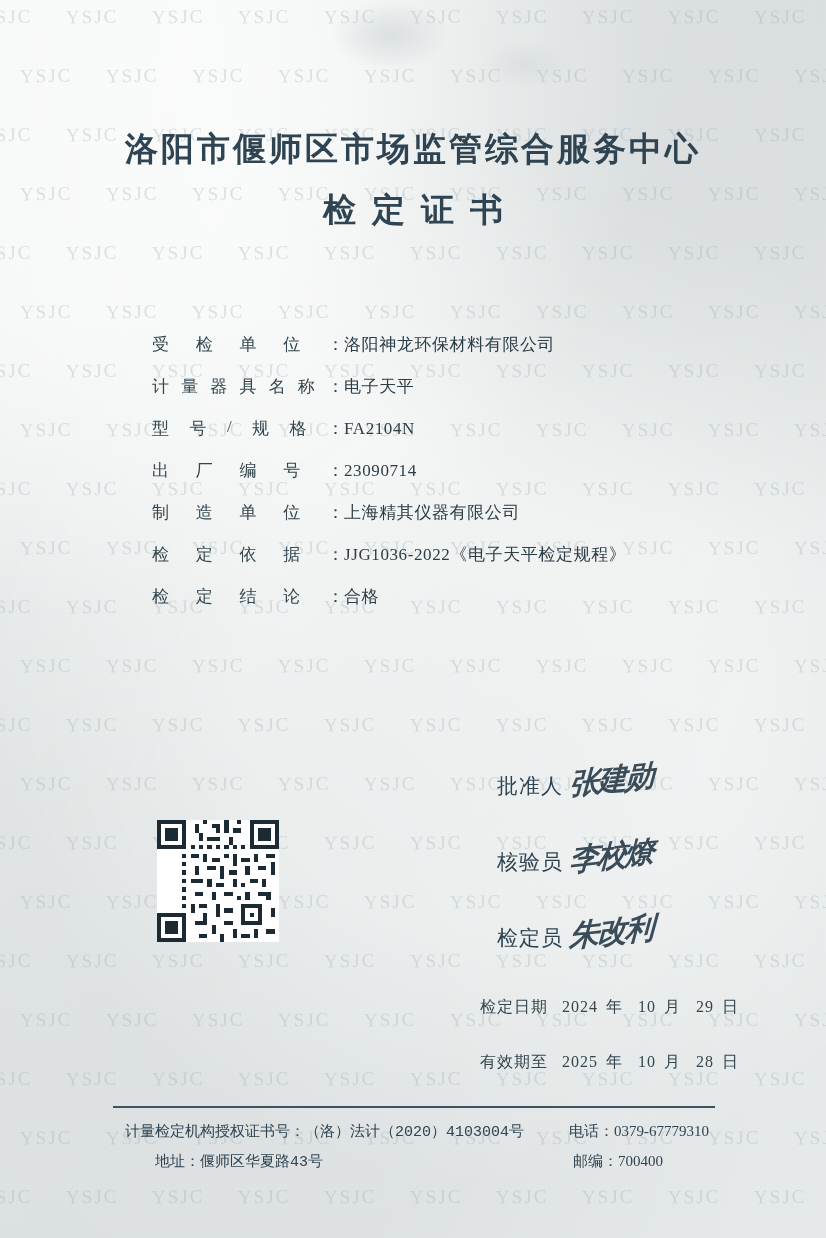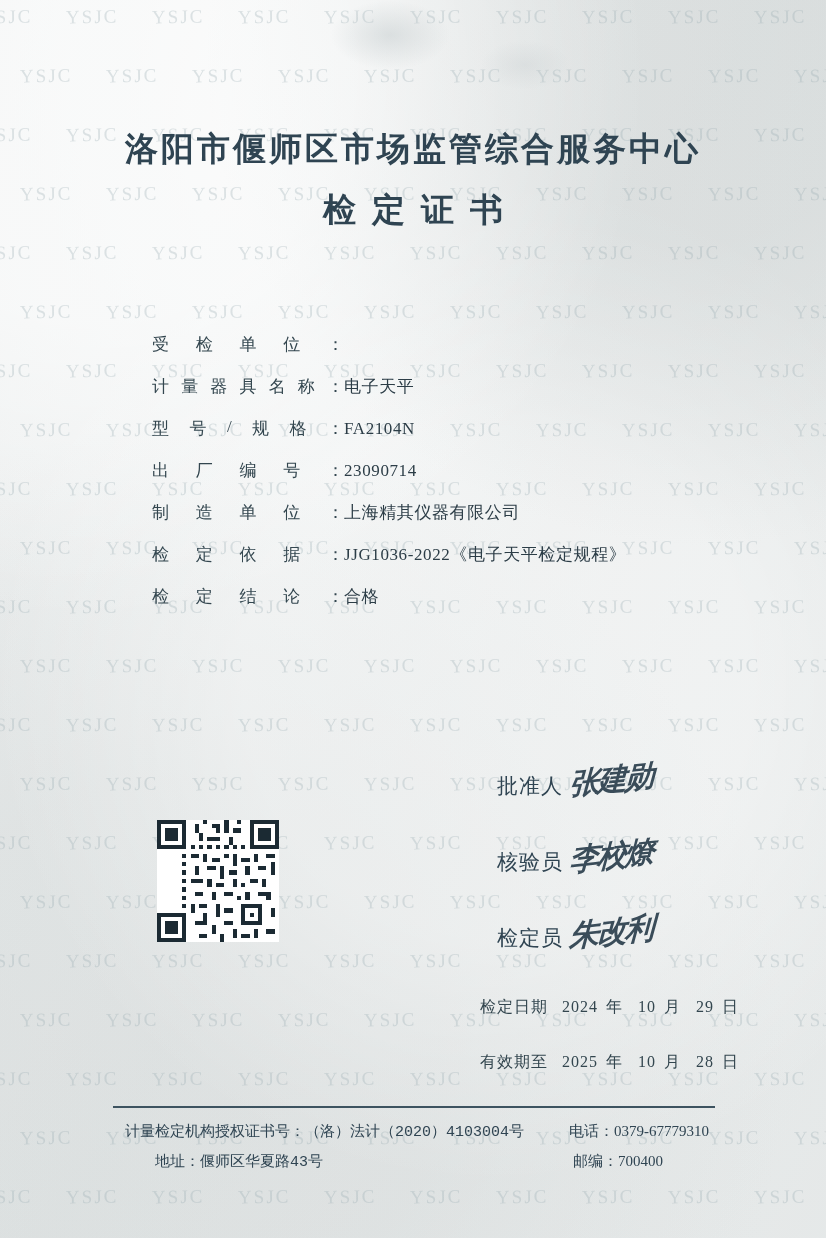--- a/index.html
+++ b/index.html
@@ -441,20 +441,21 @@
 
     <div class="fields" id="fields-container">
         <div class="field-row">
           <div class="field-label">
             <span class="ch">受</span>
             <span class="ch">检</span>
             <span class="ch">单</span>
             <span class="ch">位</span>
             <span class="ch">：</span>
           </div>
+          <div class="field-value">洛阳神龙环保材料有限公司</div>
         </div>
         <div class="field-row">
           <div class="field-label">
             <span class="ch">计</span>
             <span class="ch">量</span>
             <span class="ch">器</span>
             <span class="ch">具</span>
             <span class="ch">名</span>
             <span class="ch">称</span>
             <span class="ch">：</span>

